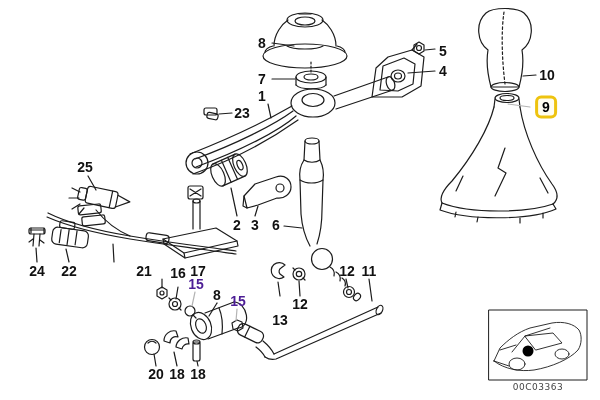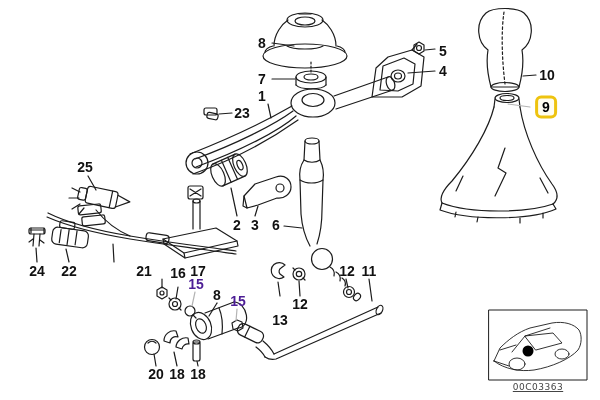--- a/index.html
+++ b/index.html
@@ -14,21 +14,21 @@
     line-height:1;white-space:nowrap;z-index:5;cursor:pointer;
     background:transparent;border:none;padding:0;
   }
   .callout.gray{color:#4c1d95;}
   .callout.highlight{
     border:3px solid #eec30f;background:#fffdf0;color:#000;
     border-radius:6px;padding:1px 4px 2px 4px;
   }
   .thumb-code{
     position:absolute;transform:translate(-50%,0);
-    font:9px "DejaVu Sans",sans-serif;color:#444;letter-spacing:.5px;text-decoration:underline;
+    font:9px "DejaVu Sans",sans-serif;color:#444;letter-spacing:.5px;
   }
 </style>
 </head>
 <body>
 
 <div id="stage">
 
   <svg id="art" width="600" height="400" viewBox="0 0 600 400">
     <g stroke="#1c1c1c" stroke-width="1.2" fill="none" stroke-linecap="round" stroke-linejoin="round">
 

